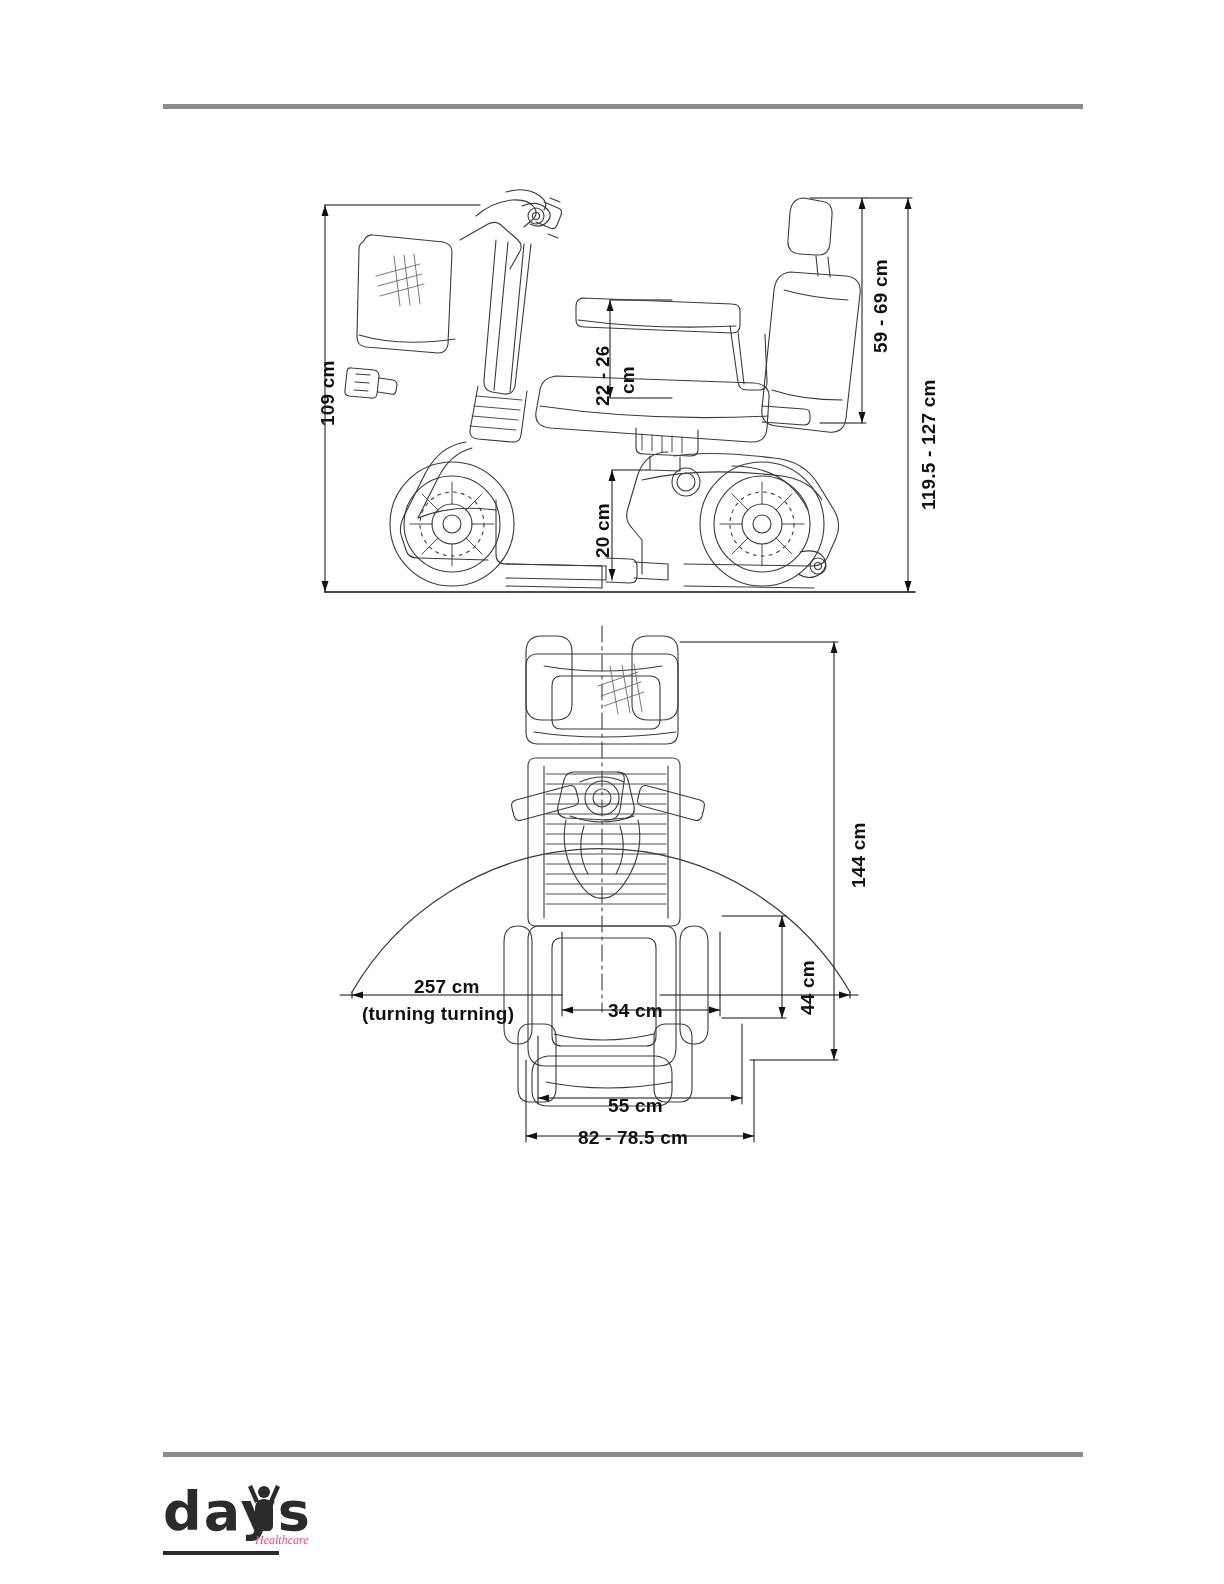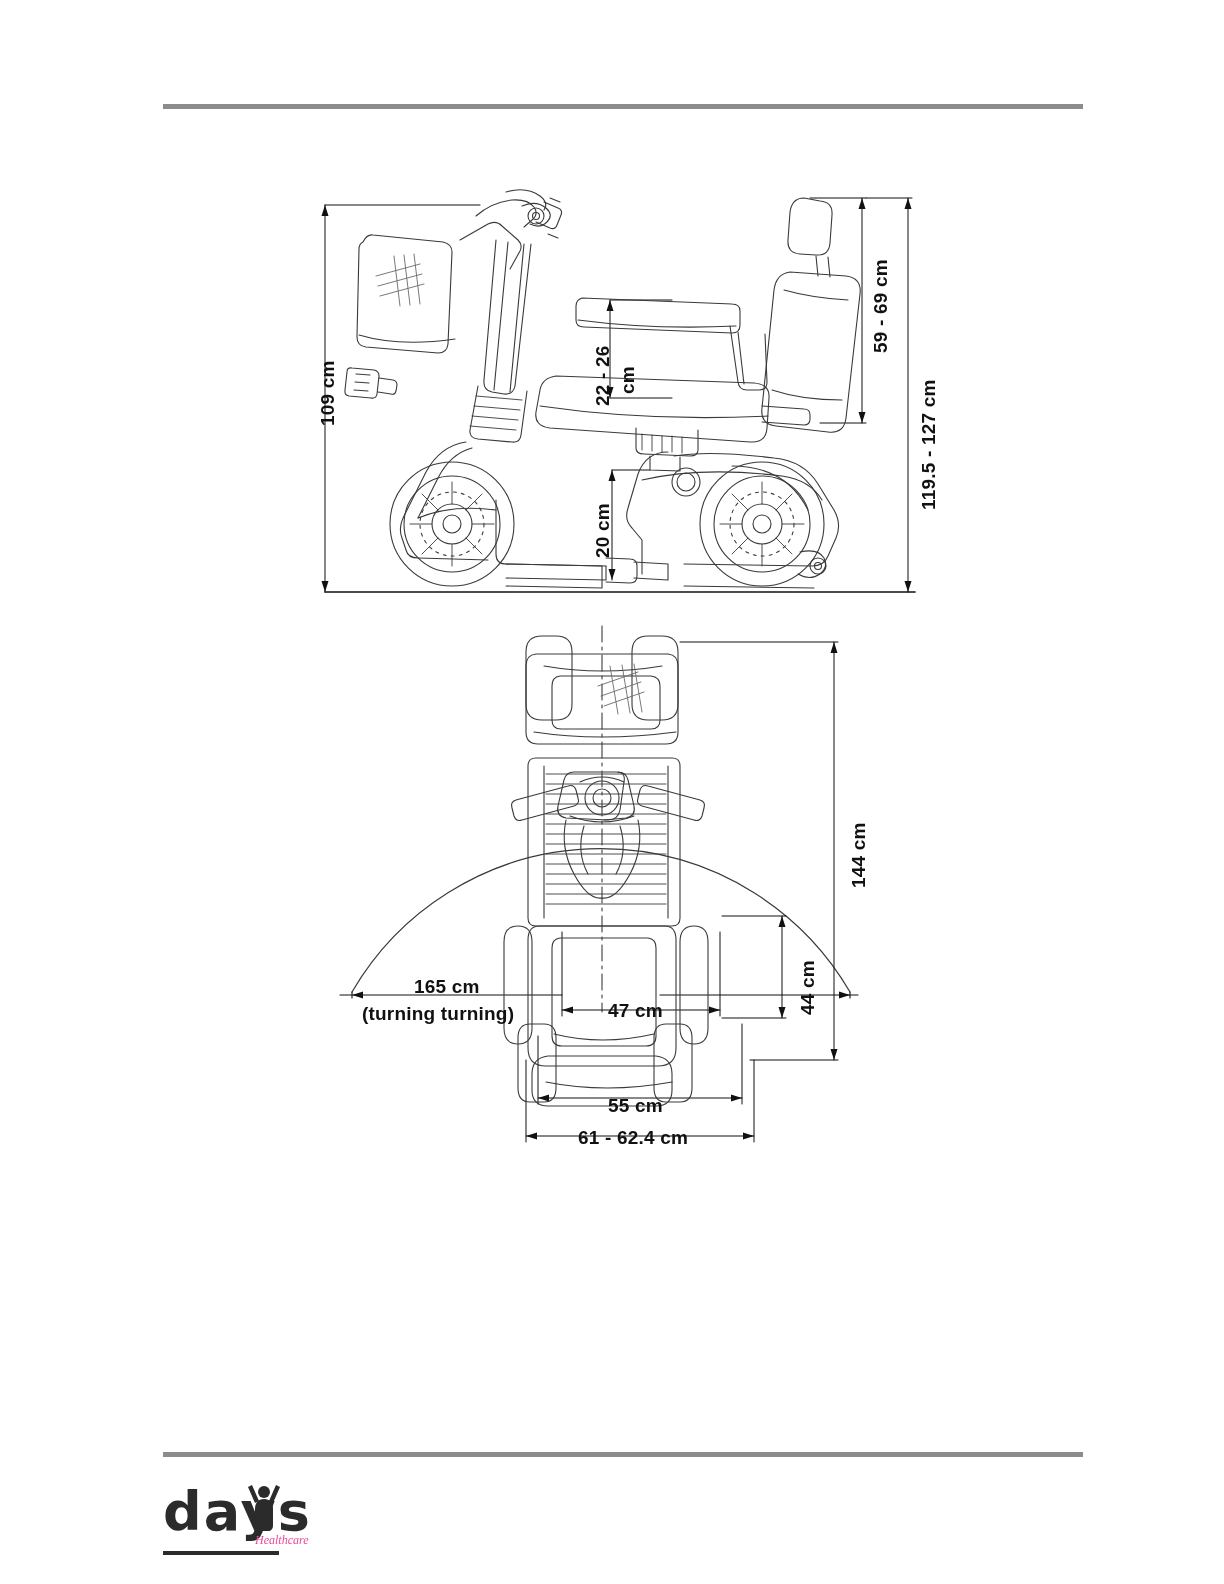--- a/index.html
+++ b/index.html
@@ -359,27 +359,27 @@
         <path d="M218 436 q-16 2 -16 18 l0 16 q0 16 16 16 l108 0 q16 0 16 -16 l0 -16 q0 -16 -16 -18 z"></path>
         <path d="M216 462 q60 12 126 0"></path>
       </g>
     </svg>
   </div>
 
   <div class="dim vert" style="left:848px; top:888px;">144 cm</div>
 
   <div class="dim vert" style="left:797px; top:1015px;">44 cm</div>
 
-  <div class="dim" style="left:608px; top:1000px;">47 cm</div>
+  <div class="dim" style="left:608px; top:1000px;">34 cm</div>
 
   <div class="dim" style="left:608px; top:1095px;">55 cm</div>
 
-  <div class="dim" style="left:578px; top:1127px;">61 - 62.4 cm</div>
-
-  <div class="dim" style="left:414px; top:976px;">165 cm</div>
+  <div class="dim" style="left:578px; top:1127px;">82 - 78.5 cm</div>
+
+  <div class="dim" style="left:414px; top:976px;">257 cm</div>
   <div class="dim" style="left:362px; top:1003px;">(turning turning)</div>
 
   <div class="logo">
     <div class="logo-text">days</div>
     <div class="logo-figure">
       <svg width="34" height="52" viewBox="0 0 34 52">
         <g fill="#2b2b2b">
           <circle cx="17" cy="9" r="6"></circle>
           <path d="M17 16 c-6 0 -9 4 -9 10 l0 16 c0 4 3 6 5 6 l8 0 c3 0 5 -2 5 -6 l0 -16 c0 -6 -3 -10 -9 -10 z"></path>
           <path d="M8 20 L1 4 l4 -2 l7 16 z"></path>

